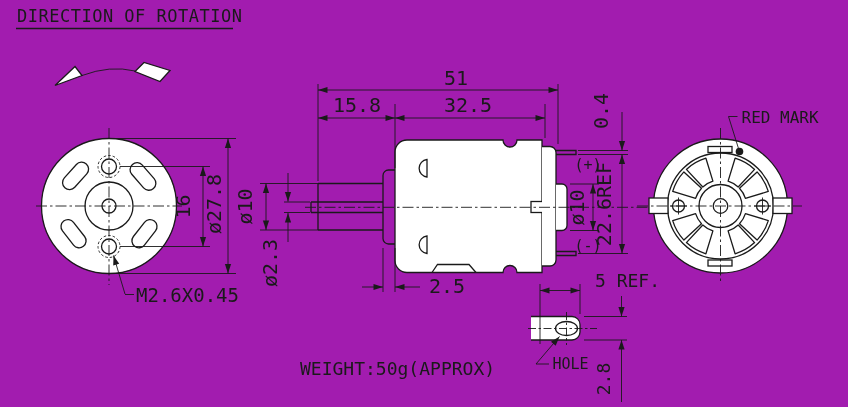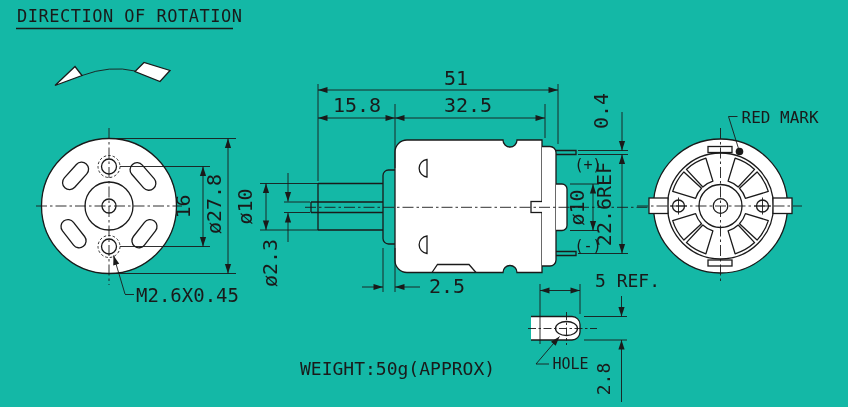--- a/index.html
+++ b/index.html
@@ -1,16 +1,16 @@
 <!DOCTYPE html>
 <html><head>
 <meta charset="utf-8">
 <style>
   html,body{margin:0;padding:0;background:#ffffff;}
-  .stage{position:relative;width:848px;height:407px;background:#14b8a6;overflow:hidden;}
+  .stage{position:relative;width:848px;height:407px;background:#a21caf;overflow:hidden;}
   svg{position:absolute;left:0;top:0;}
   svg text{font-family:"DejaVu Sans Mono","Liberation Mono",monospace;fill:#1a1a1a;}
   .dim{font-size:20px;}
   .dim-sm{font-size:18px;}
   .lbl{font-size:19px;}
   .lbl-sm{font-size:15px;}
   .lbl-rm{font-size:16px;}
   .title-txt{font-size:17px;letter-spacing:0.5px;}
   .wt{font-size:18px;}
   .ln{stroke:#1a1a1a;stroke-width:1.3;fill:none;}

